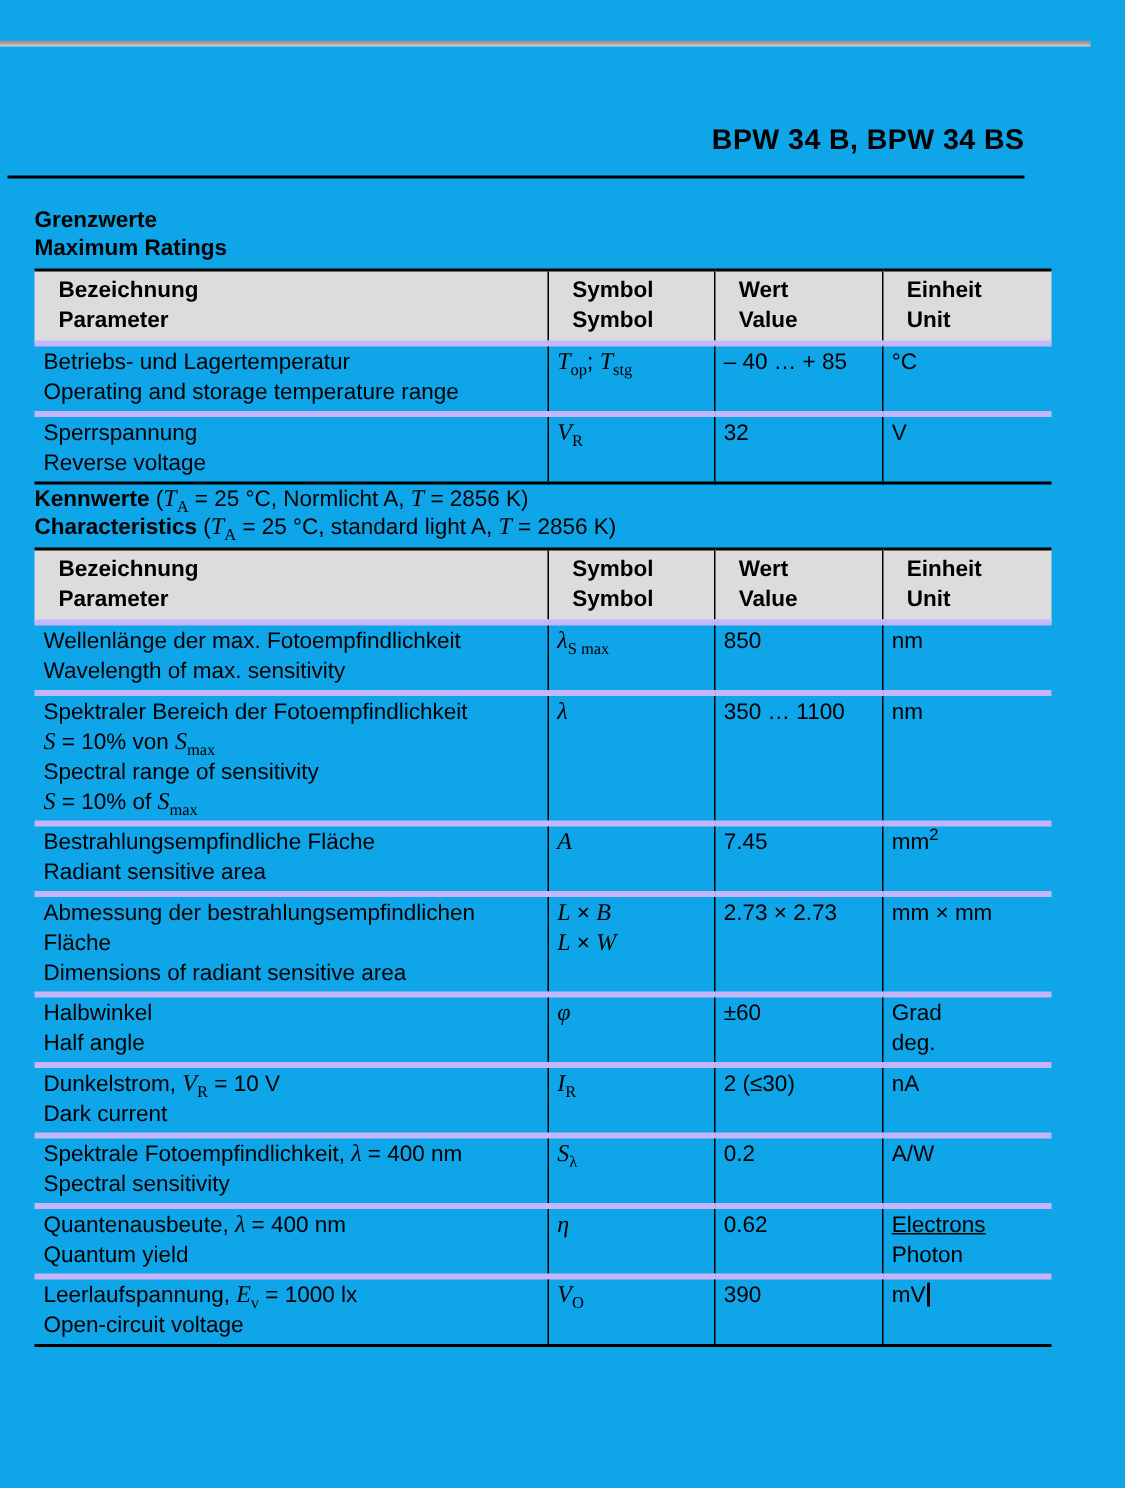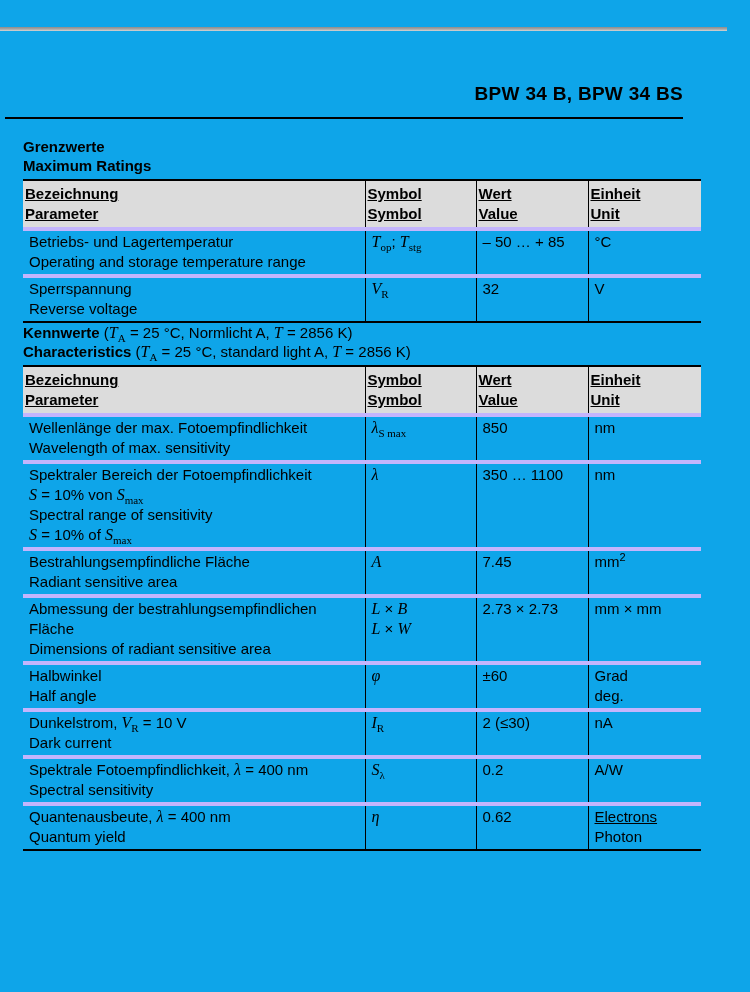--- a/index.html
+++ b/index.html
@@ -29,21 +29,21 @@
 
   table {
     border-collapse:collapse; table-layout:fixed; width:678px;
     margin-top:4px; border-bottom:2px solid #000;
   }
   td { vertical-align:top; font-size:15px; border-right:1px solid #000; }
   td:last-child { border-right:none; }
   thead td {
     background:#dcdcdc; font-weight:bold;
     border-top:2px solid #000; border-bottom:2px solid #701a75;
-    padding:3px 4px 3px 2px; line-height:20px;text-decoration:underline;
+    padding:3px 4px 3px 16px; line-height:20px;
   }
   tbody td { border-top:4px solid #c4b5fd; padding:1px 4px 2px 6px; line-height:20px; }
 
   .sym { font-family:"Liberation Serif", serif; font-style:italic; font-size:16px; }
   sub { font-size:11px; line-height:0; font-family:Liberation Serif, serif; font-style:normal; }
   sup { font-size:11px; line-height:0; }
   .ul { text-decoration:underline; }
 
   .caret {
     display:inline-block; width:2px; height:16px; background:#000;
@@ -93,21 +93,21 @@
           <tbody>
             <tr>
               <td>
                 <div>Betriebs- und Lagertemperatur</div>
                 <div>Operating and storage temperature range</div>
               </td>
               <td>
                 <div><span class="sym">T</span><sub>op</sub>; <span class="sym">T</span><sub>stg</sub></div>
               </td>
               <td>
-                <div>– 50 … + 85</div>
+                <div>– 40 … + 85</div>
               </td>
               <td>
                 <div>°C</div>
               </td>
             </tr>
             <tr>
               <td>
                 <div>Sperrspannung</div>
                 <div>Reverse voltage</div>
               </td>
@@ -275,17 +275,32 @@
                 <div><span class="sym">η</span></div>
               </td>
               <td>
                 <div>0.62</div>
               </td>
               <td>
                 <div><span class="ul">Electrons</span></div>
                 <div>Photon</div>
               </td>
             </tr>
+            <tr>
+              <td>
+                <div>Leerlaufspannung, <span class="sym">E</span><sub>v</sub> = 1000 lx</div>
+                <div>Open-circuit voltage</div>
+              </td>
+              <td>
+                <div><span class="sym">V</span><sub>O</sub></div>
+              </td>
+              <td>
+                <div>390</div>
+              </td>
+              <td>
+                <div>mV<span class="caret"></span></div>
+              </td>
+            </tr>
           </tbody>
         </table>
       </div>
     </div>
 </div>
 
 </body></html>

